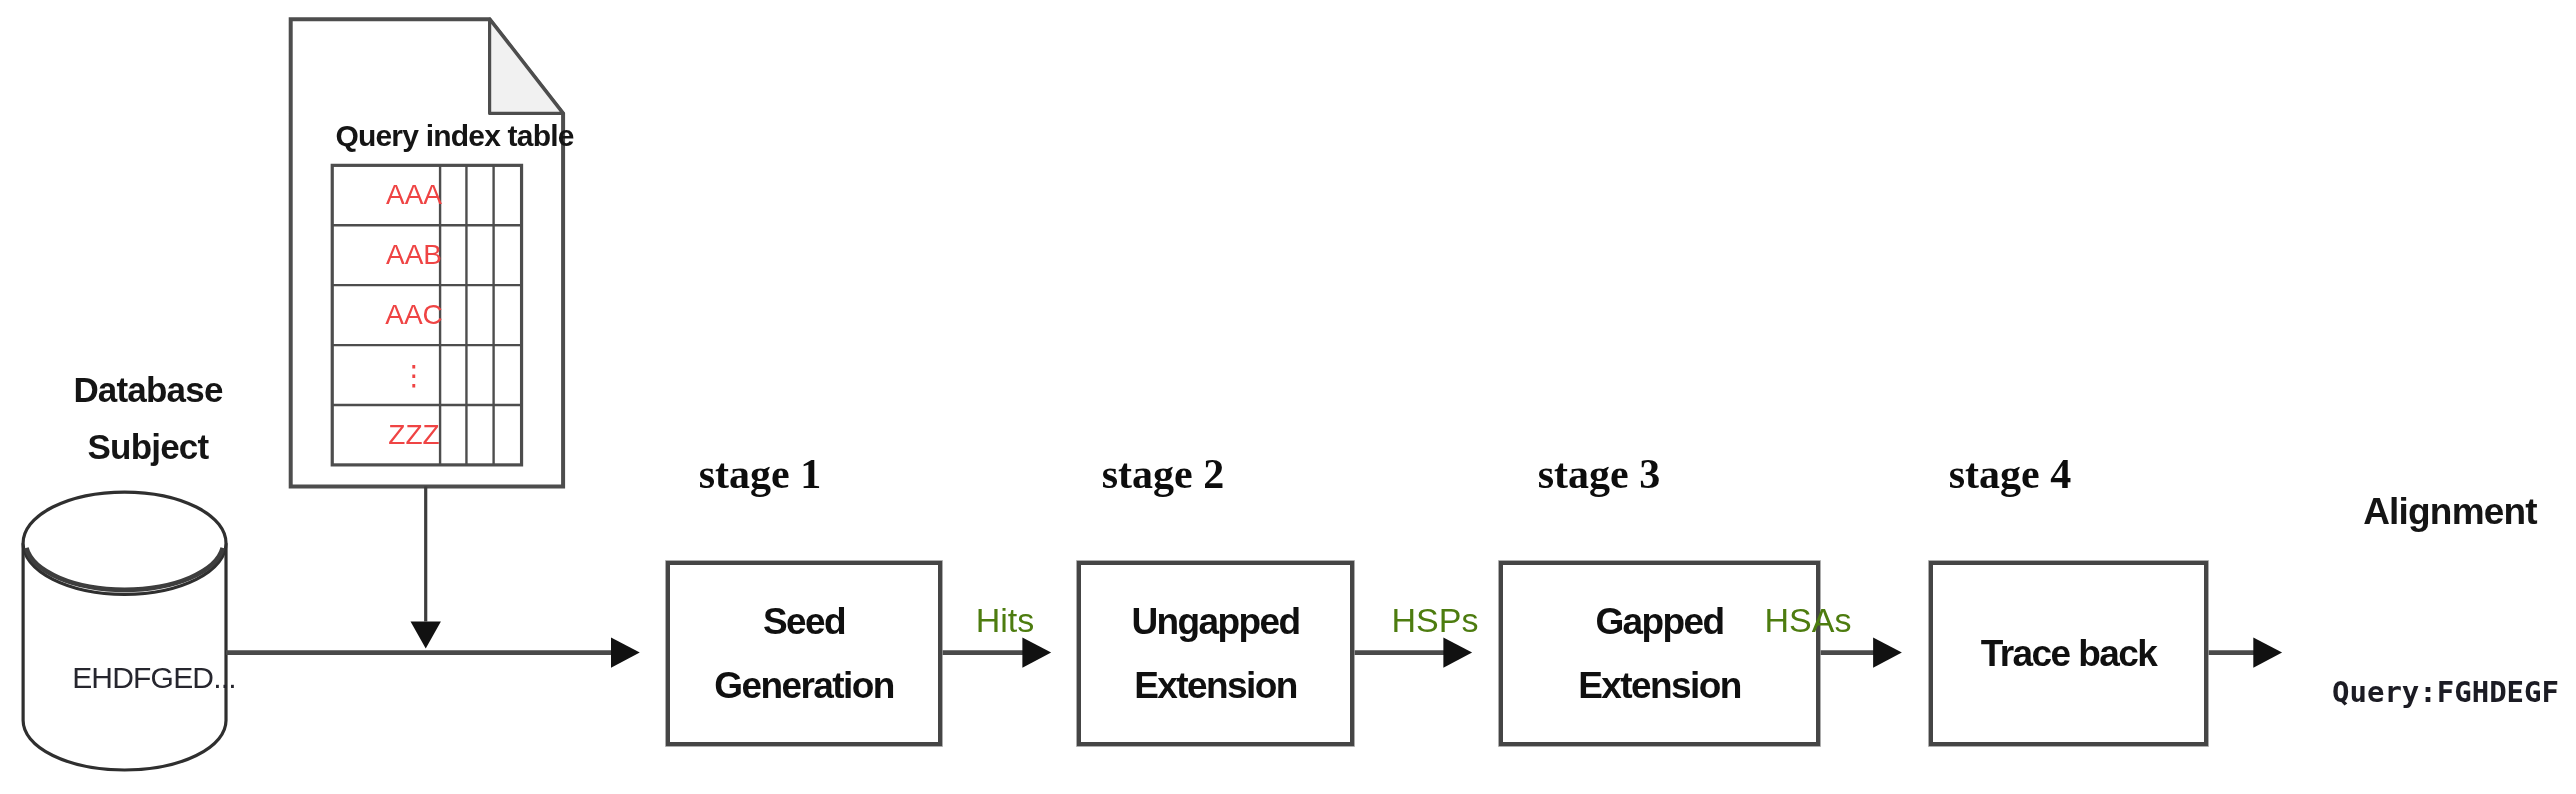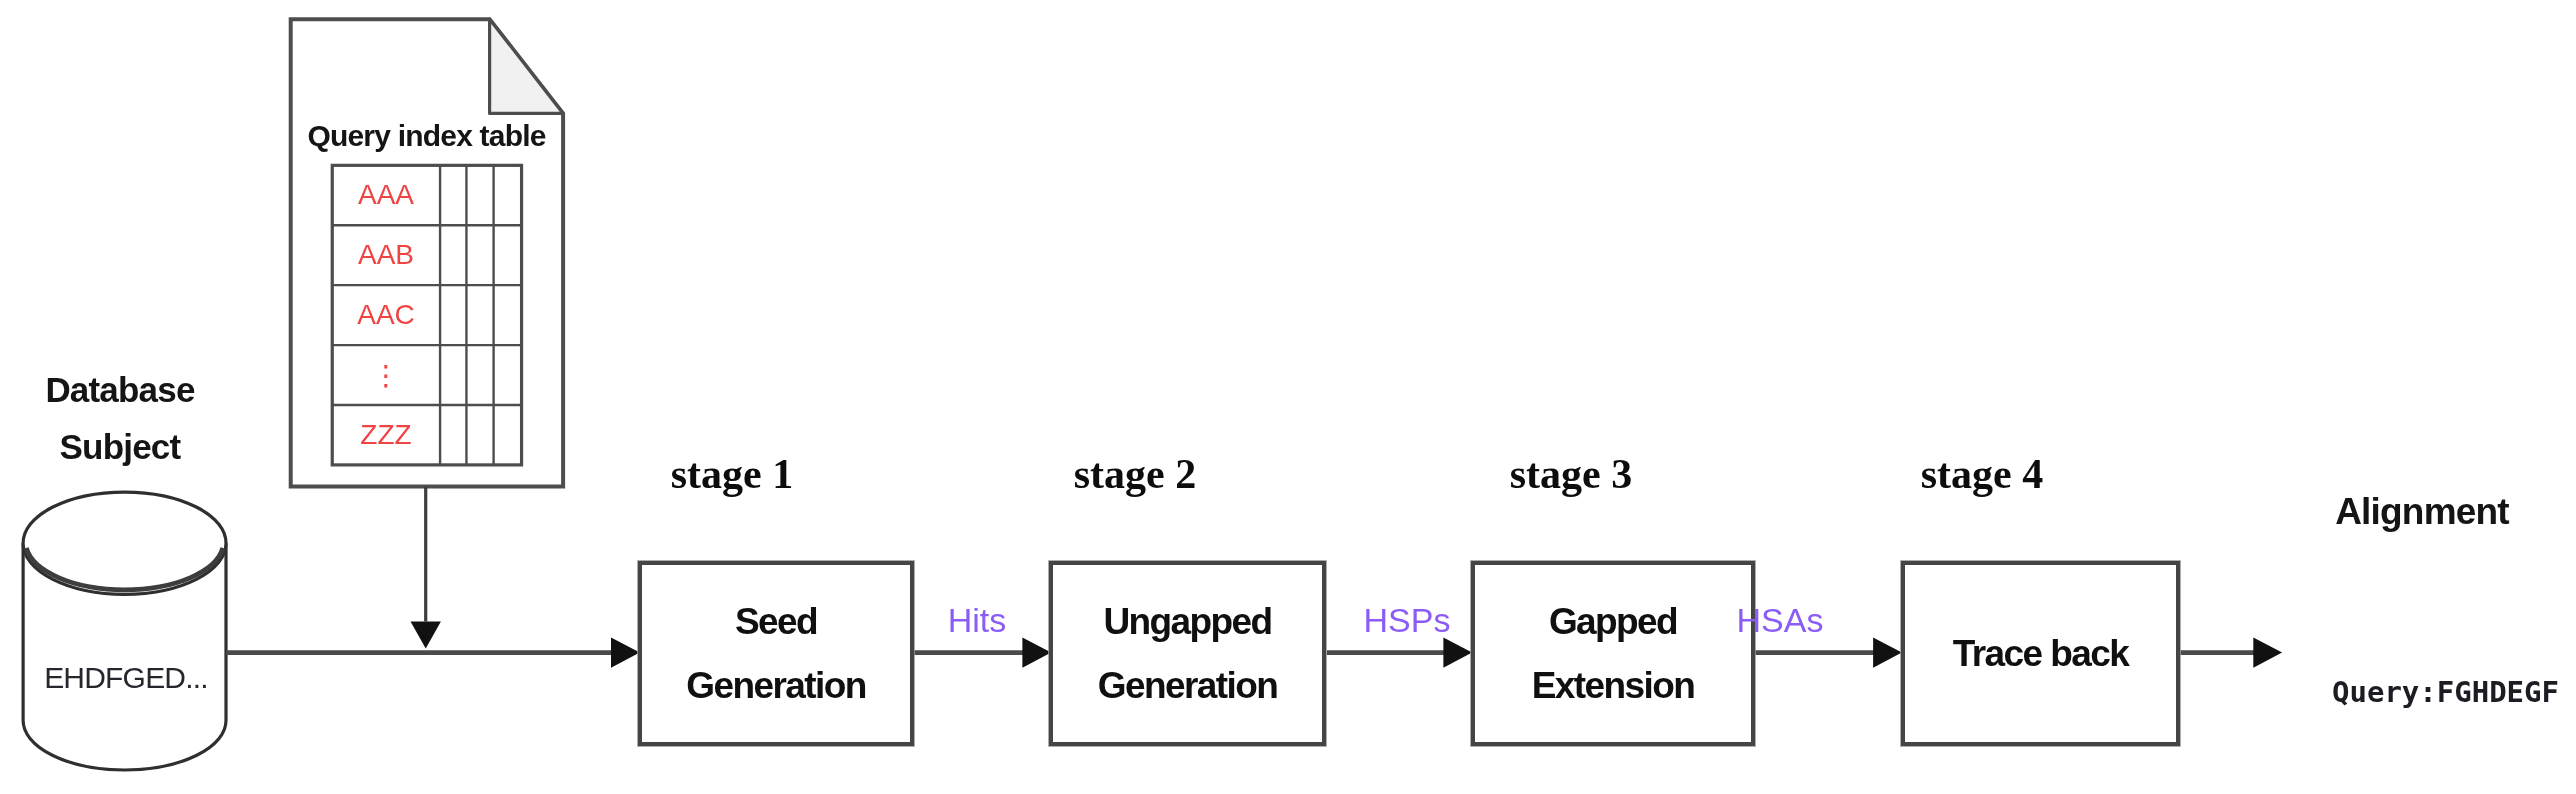--- a/index.html
+++ b/index.html
@@ -5,21 +5,21 @@
   html,body{margin:0;padding:0;background:#ffffff;}
   #canvas{
     position:relative;
     width:2576px;height:794px;
     background:#ffffff;
     font-family:"Liberation Sans","DejaVu Sans",sans-serif;
     color:#151515;
     overflow:hidden;
   }
   #shape-layer{position:absolute;left:0;top:0;width:2576px;height:794px;}
-  .abs{position:absolute;box-sizing:border-box;}
+  .abs{position:absolute;box-sizing:border-box;margin-left:28px;}
   .center{display:flex;align-items:center;justify-content:center;text-align:center;}
   .pre{white-space:pre-line;}
 
   
   .doc-title{left:290px;top:115px;width:273px;height:42px;
     font-size:30px;font-weight:bold;letter-spacing:-0.8px;}
   .tbl-row{left:332px;width:108px;height:60px;font-size:28px;color:#ef4444;}
 
   
   .db-label{left:8px;top:358px;width:224px;height:120px;
@@ -29,21 +29,21 @@
 
   
   .stage-label{top:441px;width:240px;height:67px;line-height:67px;
     font-family:"Liberation Serif","DejaVu Serif",serif;
     font-size:42px;font-weight:bold;color:#0d0d0d;}
   .stage-box{top:561px;height:185px;background:#ffffff;
     border:4px solid #454545;box-shadow:0 0 0 0.8px #9a9a9a;}
   .box-label{font-size:37px;font-weight:bold;line-height:64px;
     letter-spacing:-1.6px;color:#101010;white-space:pre-line;}
   .arrow-label{top:598px;width:136px;height:45px;
-    font-size:34px;color:#8b5cf6;}
+    font-size:34px;color:#4d7c0f;}
 
   
   .align-title{left:2302px;top:489px;width:240px;height:45px;
     font-size:37px;font-weight:bold;letter-spacing:-0.8px;}
   .align-block{top:577px;right:17px;width:336px;
     font-family:"DejaVu Sans Mono","Liberation Mono",monospace;
     font-size:29px;font-weight:bold;line-height:46px;
     text-align:right;color:#1c1c24;white-space:pre;}
 </style>
 </head>
@@ -122,23 +122,23 @@
   <div class="abs center stage-label" style="left:1015px;">stage 2</div>
   <div class="abs center stage-label" style="left:1451px;">stage 3</div>
   <div class="abs center stage-label" style="left:1862px;">stage 4</div>
 
   <div class="abs center stage-box" style="left:638px;width:276px;">
     <span class="box-label">Seed
 Generation</span>
   </div>
   <div class="abs center stage-box" style="left:1049px;width:277px;">
     <span class="box-label">Ungapped
-Generation</span>
+Extension</span>
   </div>
-  <div class="abs center stage-box" style="left:1471px;width:284px;">
+  <div class="abs center stage-box" style="left:1471px;width:321px;">
     <span class="box-label">Gapped
 Extension</span>
   </div>
   <div class="abs center stage-box" style="left:1901px;width:279px;">
     <span class="box-label">Trace back</span>
   </div>
 
   <div class="abs center arrow-label" style="left:909px;">Hits</div>
   <div class="abs center arrow-label" style="left:1327px;padding-left:24px;">HSPs</div>
   <div class="abs center arrow-label" style="left:1712px;">HSAs</div>

